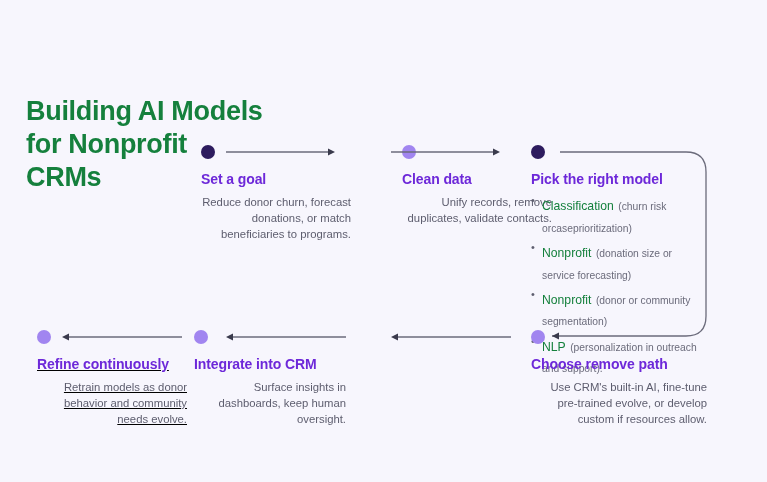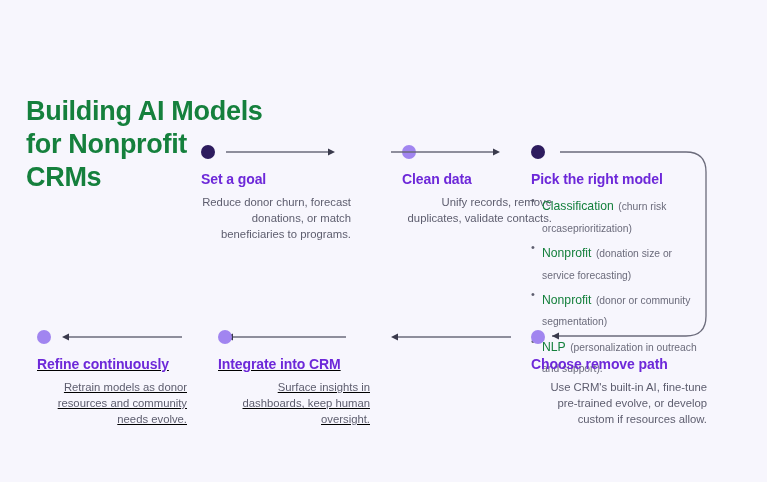--- a/index.html
+++ b/index.html
@@ -188,32 +188,32 @@
   </div>
 
 
   <div class="arrow" style="left:226px; top:332px;">
     <svg width="120" height="10" viewBox="0 0 120 10">
       <line x1="7" y1="5" x2="120" y2="5" stroke="#6b6b7b" stroke-width="1.3"></line>
       <path d="M7 1.4 L0 5 L7 8.6 Z" fill="#3a3a4c"></path>
     </svg>
   </div>
 
-  <div class="step" style="left:218px; top:330px; width:152px;text-decoration:underline;">
+  <div class="step" style="left:194px; top:330px; width:152px;">
     <span class="dot purple"></span>
     <div class="step-heading">Integrate into CRM</div>
     <div class="step-body">Surface insights in dashboards, keep human oversight.</div>
   </div>
 
   <div class="arrow" style="left:62px; top:332px;">
     <svg width="120" height="10" viewBox="0 0 120 10">
       <line x1="7" y1="5" x2="120" y2="5" stroke="#6b6b7b" stroke-width="1.3"></line>
       <path d="M7 1.4 L0 5 L7 8.6 Z" fill="#3a3a4c"></path>
     </svg>
   </div>
 
   <div class="step" style="left:37px; top:330px; width:150px;text-decoration:underline;">
     <span class="dot purple"></span>
     <div class="step-heading">Refine continuously</div>
-    <div class="step-body">Retrain models as donor resources and community needs evolve.</div>
+    <div class="step-body">Retrain models as donor behavior and community needs evolve.</div>
   </div>
 
 </div>
 
 </body></html>

